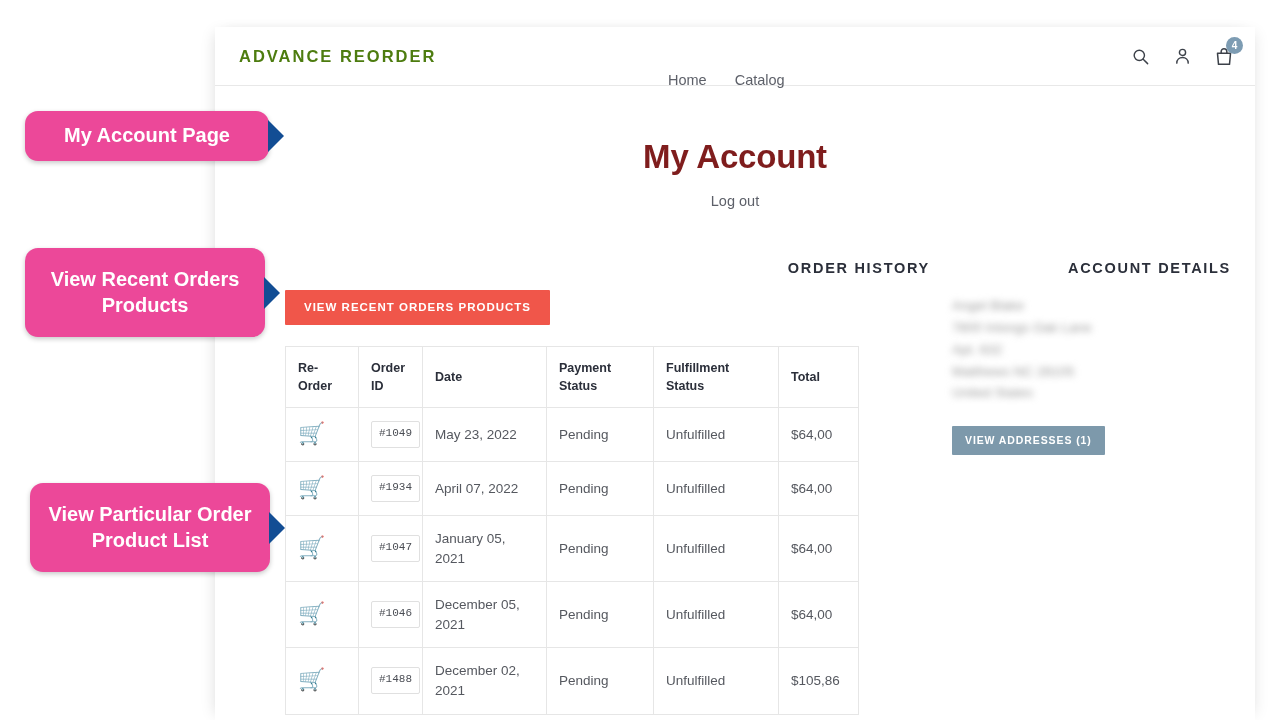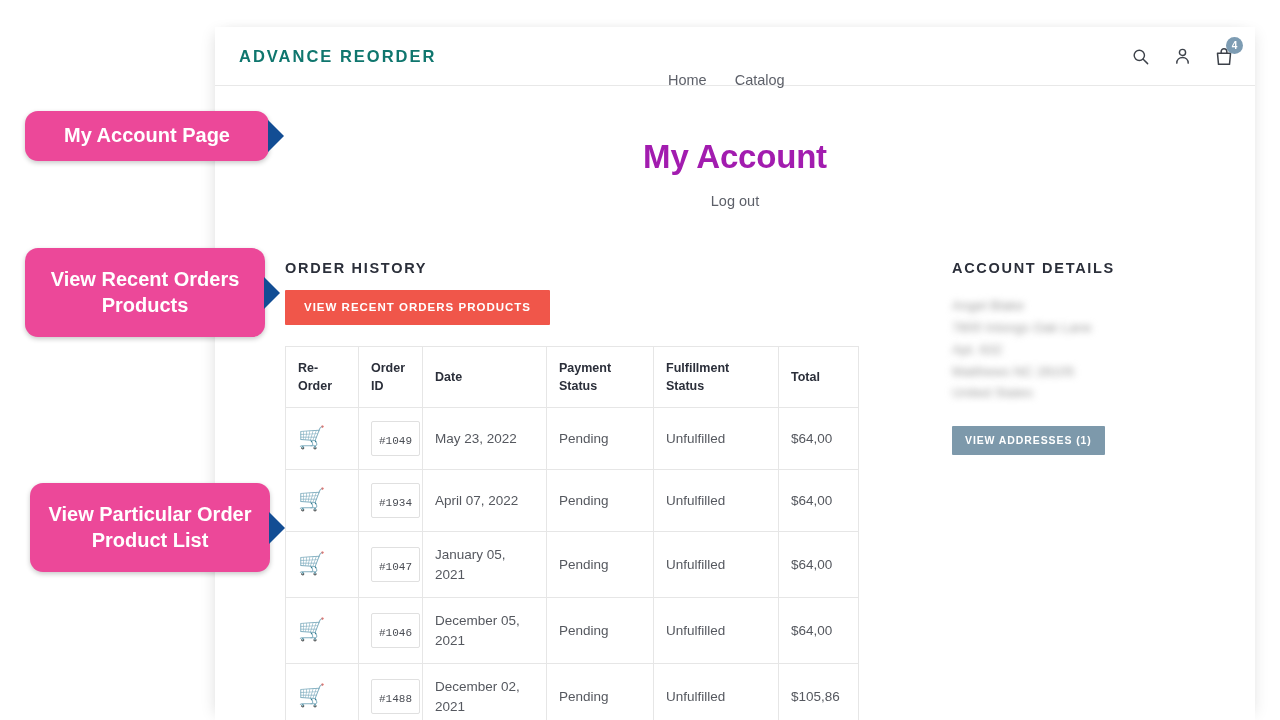--- a/index.html
+++ b/index.html
@@ -26,21 +26,21 @@
   
   .site-header {
     position: relative;
     height: 59px;
     border-bottom: 1px solid #e8e8e8;
     display: flex; align-items: center;
   }
   .brand {
     position: absolute; left: 24px; top: 50%; transform: translateY(-50%);
     font-size: 16.5px; font-weight: bold; letter-spacing: 2.0px;
-    color: #0f766e; white-space: nowrap;
+    color: #4d7c0f; white-space: nowrap;
   }
   .main-nav {
     position: absolute; left: 453px; top: 50%; transform: translateY(-50%);
     display: flex; gap: 28px; margin-top: 24px;
   }
   .main-nav a {
     font-size: 14.5px; color: #5d6069; text-decoration: none; white-space: nowrap;
   }
   .header-icons {
     position: absolute; right: 20px; top: 50%; transform: translateY(-50%);
@@ -53,39 +53,39 @@
     width: 17px; height: 17px; border-radius: 50%;
     background: #7d9cb3; color: #ffffff;
     font-size: 10px; font-weight: bold;
     display: flex; align-items: center; justify-content: center;
     line-height: 1;
   }
 
   
   .account-title {
     text-align: center;
-    font-size: 33px; font-weight: bold; color: #a21caf;
+    font-size: 33px; font-weight: bold; color: #7f1d1d;
     margin: 0; padding-top: 52px; letter-spacing: -0.2px;
   }
   .logout-row { text-align: center; margin-top: 16px; }
   .logout-row a { font-size: 14.5px; color: #5d6069; text-decoration: none; }
 
   
   .content {
     position: relative;
     margin-top: 50px;
     padding: 0 24px 0 70px;
     display: flex; align-items: flex-start;
   }
   .col-left { width: 645px; flex: 0 0 645px; }
   .col-right { flex: 1; padding-left: 22px; padding-top: 0; }
 
   .section-heading {
     font-size: 14.5px; font-weight: bold; letter-spacing: 1.7px;
-    color: #2b2f3a; margin: 0 0 14px 0; text-transform: uppercase;
+    color: #2b2f3a; margin: 0 0 14px 0; text-transform: uppercase; text-align: right;
   }
 
   .btn-recent {
     display: inline-block;
     background: #f0564a;
     color: #ffffff;
     border: none;
     font-family: inherit;
     font-size: 11.5px; font-weight: bold; letter-spacing: 1.0px;
     padding: 11px 19px 12px 19px;
@@ -125,21 +125,21 @@
   .cart-emoji {
     font-size: 22px; line-height: 1; display: inline-block; cursor: pointer;
     font-family: "DejaVu Sans", sans-serif;
   }
   .order-chip {
     display: inline-block;
     border: 1px solid #e0e0e0;
     background: #ffffff;
     color: #4a4d54;
     font-size: 11px; font-family: "Liberation Mono", monospace;
-    padding: 12px 7px 5px 7px;
+    padding: 4px 7px 5px 7px;
     border-radius: 2px;
     cursor: pointer;
     white-space: nowrap;
   }
 
   
   .addr-lines { margin-top: 19px; }
   .addr-line {
     font-size: 13.5px; color: #9a9a9a; line-height: 1.62;
     filter: blur(3.6px);

